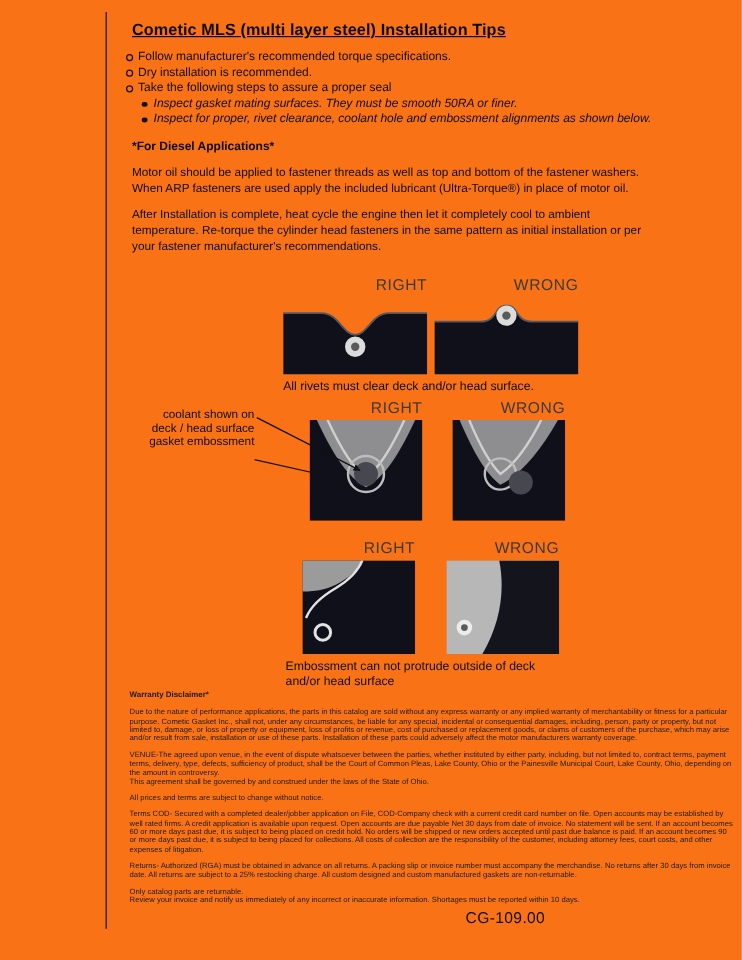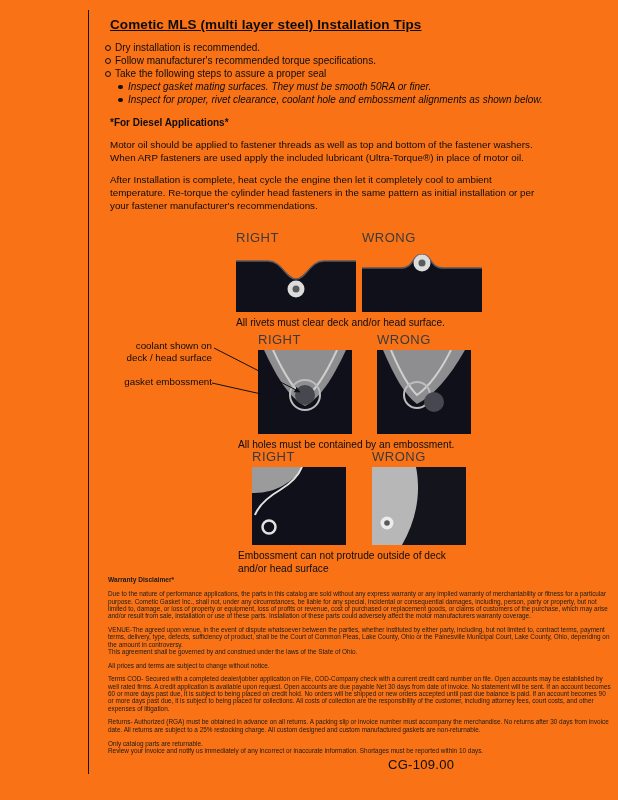--- a/index.html
+++ b/index.html
@@ -13,55 +13,55 @@
   .subtip{position:relative;margin-left:13px;padding-left:11px;font-style:italic;}
   .subtip::before{content:"";position:absolute;left:1px;top:4.5px;width:4.5px;height:4.5px;background:#111;border-radius:50%;}
   .diesel{position:absolute;left:110px;top:116px;width:434px;font-size:9.8px;line-height:13px;}
   .diesel-heading{font-weight:bold;font-size:10px;margin-bottom:9px;}
   .diesel p{margin:0 0 9px 0;}
   .figrow{position:absolute;}
   .row1{left:236px;top:231px;}
   .row2{left:258px;top:333px;}
   .row3{left:252px;top:450px;}
   .labels{display:flex;margin-bottom:3px;}
-  .labels span{display:block;text-align:left;font-size:13px;line-height:14px;color:#3a3a3a;letter-spacing:.5px;}
+  .labels span{display:block;text-align:right;font-size:13px;line-height:14px;color:#3a3a3a;letter-spacing:.5px;}
   .row1 .labels span{width:120px;}
   .row1 .labels span + span{margin-left:6px;}
   .row2 .labels span{width:94px;}
   .row2 .labels span + span{margin-left:25px;}
   .row3 .labels span{width:94px;}
   .row3 .labels span + span{margin-left:26px;}
   .panels{display:flex;}
   .panels svg{display:block;}
   .row1 .panels svg + svg{margin-left:6px;}
   .row2 .panels svg + svg{margin-left:25px;}
   .row3 .panels svg + svg{margin-left:26px;}
   .caption{font-size:10.2px;margin-top:5px;}
   .row2 .caption{margin-left:-20px;}
   .row3 .caption{margin-left:-14px;width:238px;line-height:12.5px;}
   .annotations{position:absolute;left:104px;top:340px;width:108px;text-align:right;font-size:9.8px;line-height:11.5px;}
-  .annot-gap{margin-top:13px;}
+  .annot-gap{}
   .annot-arrows{position:absolute;left:212px;top:342px;z-index:3;}
   .warranty{position:absolute;left:108px;top:576px;width:504px;font-size:6.4px;line-height:7.3px;color:#1a1a1a;}
   .warranty-heading{font-weight:bold;font-size:6.6px;margin-bottom:7px;}
   .warranty p{margin:0 0 6.5px 0;white-space:pre-line;}
   .footer-code{position:absolute;left:388px;top:757px;font-size:13px;letter-spacing:.3px;}
 </style>
 </head>
 <body>
 
 <div class="page">
 
   <div class="left-rule"></div>
 
   <div class="title">Cometic MLS (multi layer steel) Installation Tips</div>
 
   <div class="tips">
+    <div class="tip">Follow manufacturer's recommended torque specifications.</div>
     <div class="tip">Dry installation is recommended.</div>
-    <div class="tip">Follow manufacturer's recommended torque specifications.</div>
     <div class="tip">Take the following steps to assure a proper seal</div>
     <div class="subtip">Inspect gasket mating surfaces.  They must be smooth 50RA or finer.</div>
     <div class="subtip">Inspect for proper, rivet clearance, coolant hole and embossment alignments as shown below.</div>
   </div>
 
   <div class="diesel">
     <div class="diesel-heading">*For Diesel Applications*</div>
     <p>Motor oil should be applied to fastener threads as well as top and bottom of the fastener washers. When ARP fasteners are used apply the included lubricant (Ultra-Torque®) in place of motor oil.</p>
     <p>After Installation is complete, heat cycle the engine then let it completely cool to ambient temperature. Re-torque the cylinder head fasteners in the same pattern as initial installation or per your fastener manufacturer's recommendations.</p>
   </div>
@@ -102,21 +102,20 @@
         <circle cx="47" cy="45" r="10" fill="#47474f"></circle>
       </svg>
       <svg width="94" height="84" viewBox="0 0 94 84">
         <rect width="94" height="84" fill="#10101a"></rect>
         <path d="M6,0 C18,28 28,45 40,54 C56,46 72,28 88,0 Z" fill="#8e8e90"></path>
         <path d="M14,0 C24,24 32,37 40,45 C50,38 62,24 74,0" fill="none" stroke="#cfcfcf" stroke-width="2"></path>
         <circle cx="40" cy="45" r="13" fill="none" stroke="#bdbdbd" stroke-width="2"></circle>
         <circle cx="57" cy="52" r="10" fill="#47474f"></circle>
       </svg>
     </div>
-    <div class="caption">All holes must be contained by an embossment.</div>
   </div>
 
   <div class="annotations">
     <div>coolant shown on</div>
     <div>deck / head surface</div>
     <div class="annot-gap">gasket embossment</div>
   </div>
 
   <svg class="annot-arrows" width="100" height="64" viewBox="0 0 100 64">
     <defs>

